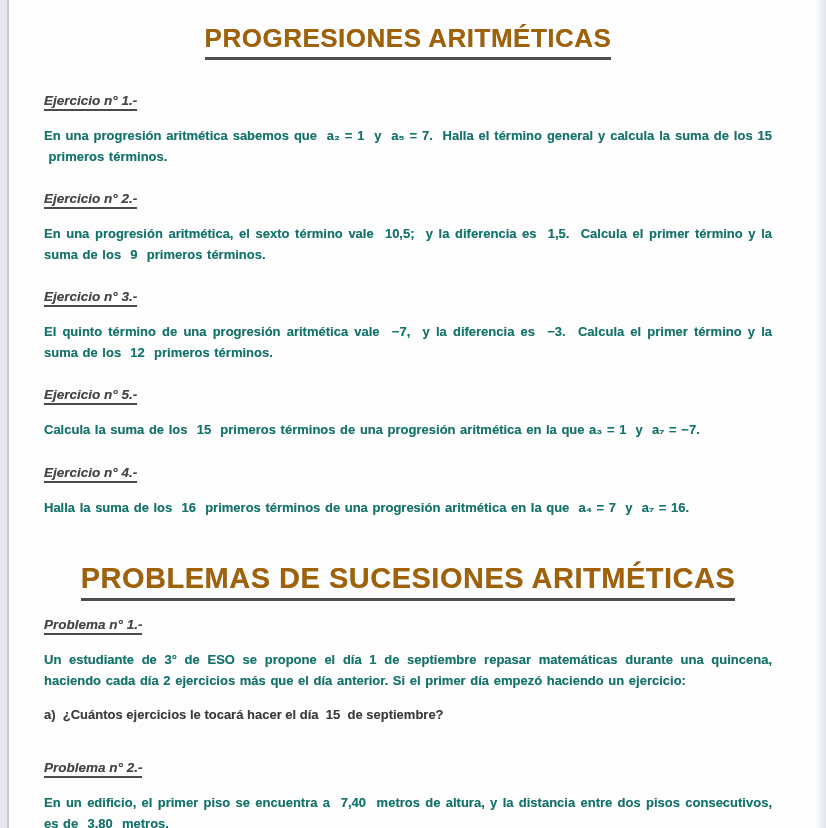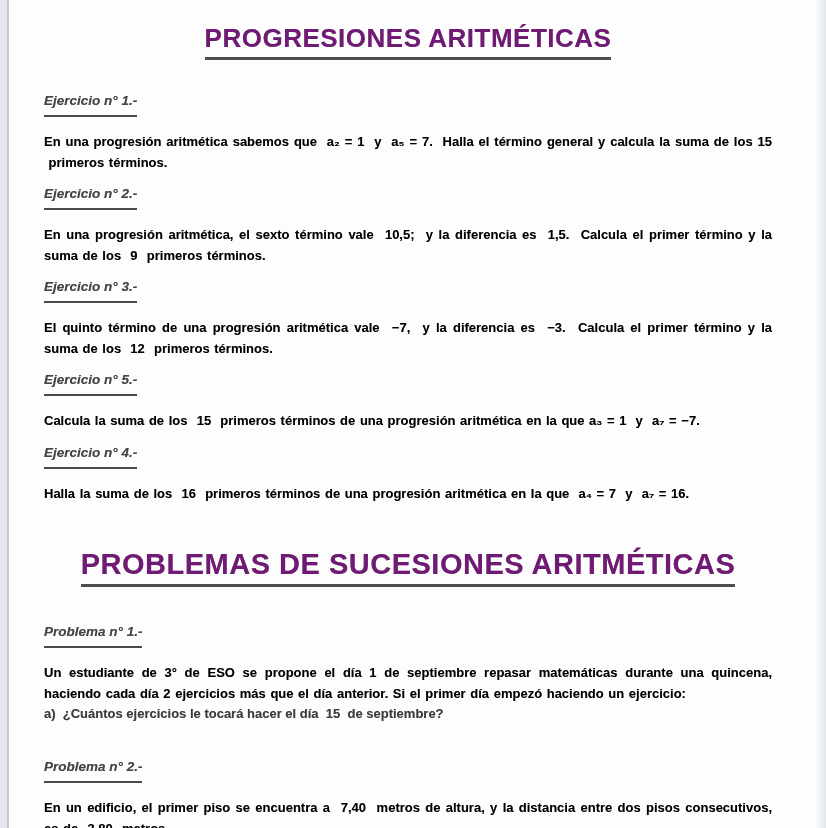--- a/index.html
+++ b/index.html
@@ -26,57 +26,58 @@
   .content {
     position: absolute; left: 44px; right: 54px; top: 0;
     color: #3c3c3c;
   }
   .doc-title {
     text-align: center;
   }
   .doc-title .t {
     display: inline-block;
     font-weight: 700;
-    color: #701a75;
+    color: #a16207;
     letter-spacing: 0.5px;
     border-bottom: 3px solid #4e4e4e;
     padding-bottom: 3px;
     text-shadow: 0 0 0.6px rgba(70,70,70,0.55);
   }
   .doc-title.first { margin-top: 23px; }
   .doc-title.first .t { font-size: 26px; }
   .doc-title.second { margin-top: 44px; }
   .doc-title.second .t { font-size: 29px; text-align: right; }
   .sec-heading {
-    margin-top: 13px;
+    margin-top: 24px;
     font-size: 13.5px;
   }
   .sec-heading.mt-lg { margin-top: 33px; }
-  .sec-heading.mt-xl { margin-top: 37px; }
+  .sec-heading.mt-xl { margin-top: 16px; }
   .sec-heading.mt-xxl { margin-top: 34px; }
   .sec-heading .h {
     display: inline-block;
     font-weight: 700;
     font-style: italic;
     color: #454545;
     border-bottom: 2px solid #4a4a4a;
-    padding-bottom: 7px;
+    padding-bottom: 1px;
     text-shadow: 0 0 0.5px rgba(70,70,70,0.5);
   }
   .para {
     margin: 15px 0 0 0;
     font-size: 13px;
     font-weight: 700;
     line-height: 1.58;
     text-align: justify;
-    color: #000000;
+    color: #0f766e;
     word-spacing: 1px;
     text-shadow: 0 0 0.5px rgba(60,60,60,0.45);
   }
   .items {
+    margin-top: 14px;
   }
   .items .item {
     font-size: 13px;
     font-weight: 700;
     line-height: 1.6;
     color: #3c3c3c;
     text-shadow: 0 0 0.5px rgba(60,60,60,0.45);
   }
 </style>
 </head>

